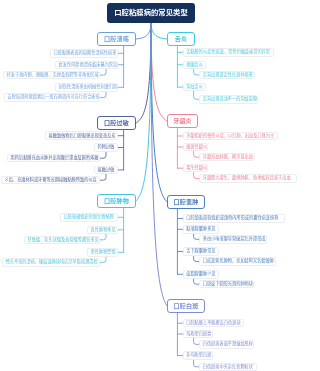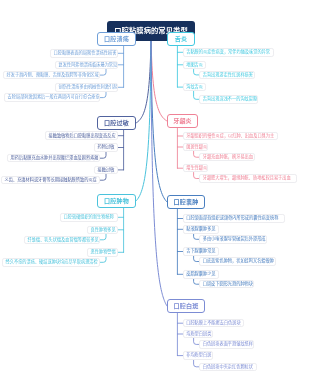--- a/index.html
+++ b/index.html
@@ -67,21 +67,21 @@
       <path d="M 177.4 274.3 L 182.6 274.3" fill="none" stroke="#4a7fc0" stroke-width="0.85" stroke-linecap="round" stroke-linejoin="round"></path>
       <path d="M 193.6 278.6 L 193.6 281.59999999999997 Q 193.6 284.2 196.2 284.2 L 199.1 284.2" fill="none" stroke="#4a7fc0" stroke-width="0.85" stroke-linecap="round" stroke-linejoin="round"></path>
       <path d="M 151 23 C 151 249.4 158 291.85 167 306" fill="none" stroke="#7c8cd4" stroke-width="1" stroke-linecap="round" stroke-linejoin="round"></path>
       <path d="M 177.4 313 L 177.4 355.6" fill="none" stroke="#7c8cd4" stroke-width="0.85" stroke-linecap="round" stroke-linejoin="round"></path>
       <path d="M 177.4 323.2 L 182.6 323.2" fill="none" stroke="#7c8cd4" stroke-width="0.85" stroke-linecap="round" stroke-linejoin="round"></path>
       <path d="M 177.4 334 L 182.6 334" fill="none" stroke="#7c8cd4" stroke-width="0.85" stroke-linecap="round" stroke-linejoin="round"></path>
       <path d="M 193.6 338.3 L 193.6 341.8 Q 193.6 344.40000000000003 196.2 344.40000000000003 L 199.1 344.40000000000003" fill="none" stroke="#7c8cd4" stroke-width="0.85" stroke-linecap="round" stroke-linejoin="round"></path>
       <path d="M 177.4 355.6 L 182.6 355.6" fill="none" stroke="#7c8cd4" stroke-width="0.85" stroke-linecap="round" stroke-linejoin="round"></path>
       <path d="M 193.6 359.90000000000003 L 193.6 364.2 Q 193.6 366.8 196.2 366.8 L 199.1 366.8" fill="none" stroke="#7c8cd4" stroke-width="0.85" stroke-linecap="round" stroke-linejoin="round"></path>
     </svg>
-<div class="node root" style="left: 107px; top: 21px; width: 88px; height: 20px; background: rgb(22, 48, 92);">口腔粘膜病的常见类型</div>
+<div class="node root" style="left: 107px; top: 3px; width: 88px; height: 20px; background: rgb(22, 48, 92);">口腔粘膜病的常见类型</div>
     <div class="node l1" style="left: 97px; top: 32px; width: 39px; height: 14px; border-color: rgb(111, 159, 216); color: rgb(111, 159, 216);">口腔溃疡</div>
     <div class="node leaf" style="left: 50px; top: 49px; width: 68px; height: 8.6px; color: rgb(111, 159, 216);">口腔黏膜表面的局限性溃疡性损害</div>
     <div class="node leaf" style="left: 55px; top: 60.5px; width: 63px; height: 8.6px; color: rgb(111, 159, 216);">复发性阿弗他溃疡临床最为常见</div>
     <div class="node leaf" style="left: 3px; top: 70.8px; width: 97px; height: 8.6px; color: rgb(111, 159, 216);">好发于唇内侧、颊黏膜、舌缘及软腭等非角化区域</div>
     <div class="node leaf" style="left: 55px; top: 83px; width: 63px; height: 8.6px; color: rgb(111, 159, 216);">创伤性溃疡多由机械性刺激引起</div>
     <div class="node leaf" style="left: 4px; top: 93.3px; width: 96px; height: 8.6px; color: rgb(111, 159, 216);">去除局部刺激因素后一般在两周内可自行愈合痊愈</div>
     <div class="node l1" style="left: 167px; top: 32px; width: 28px; height: 14px; border-color: rgb(65, 201, 224); color: rgb(65, 201, 224);">舌炎</div>
     <div class="node leaf" style="left: 182.6px; top: 48px; width: 91px; height: 8.6px; color: rgb(65, 201, 224);">舌黏膜的炎症性病变，常伴灼痛及味觉的异常</div>
     <div class="node leaf" style="left: 182.6px; top: 60.5px; width: 23px; height: 8.6px; color: rgb(65, 201, 224);">地图舌炎</div>
     <div class="node leaf" style="left: 199.1px; top: 70.6px; width: 56px; height: 8.6px; color: rgb(65, 201, 224);">舌背出现游走性红斑样损害</div>

